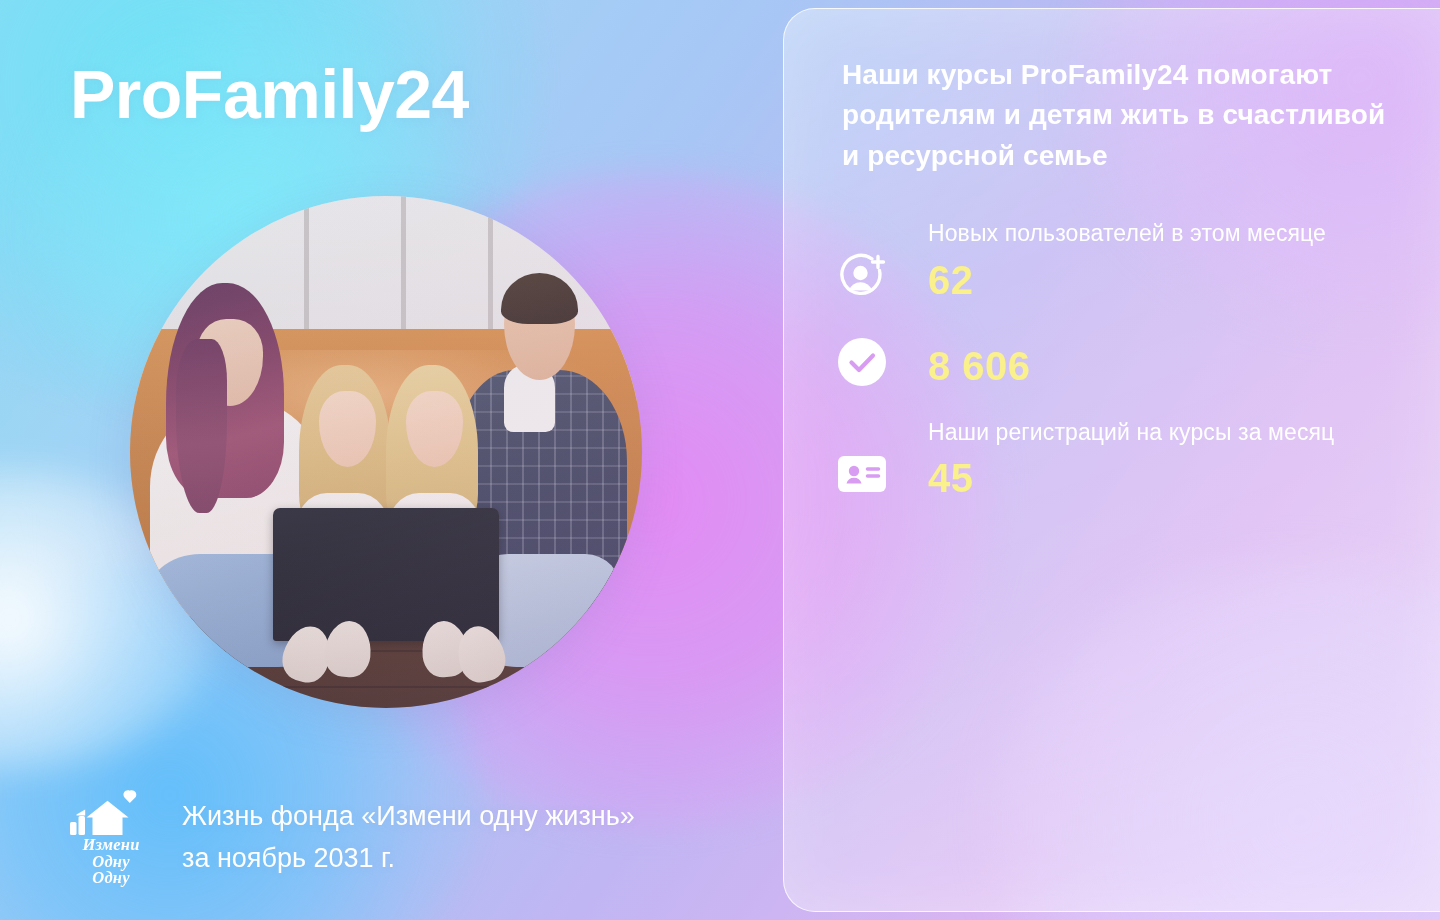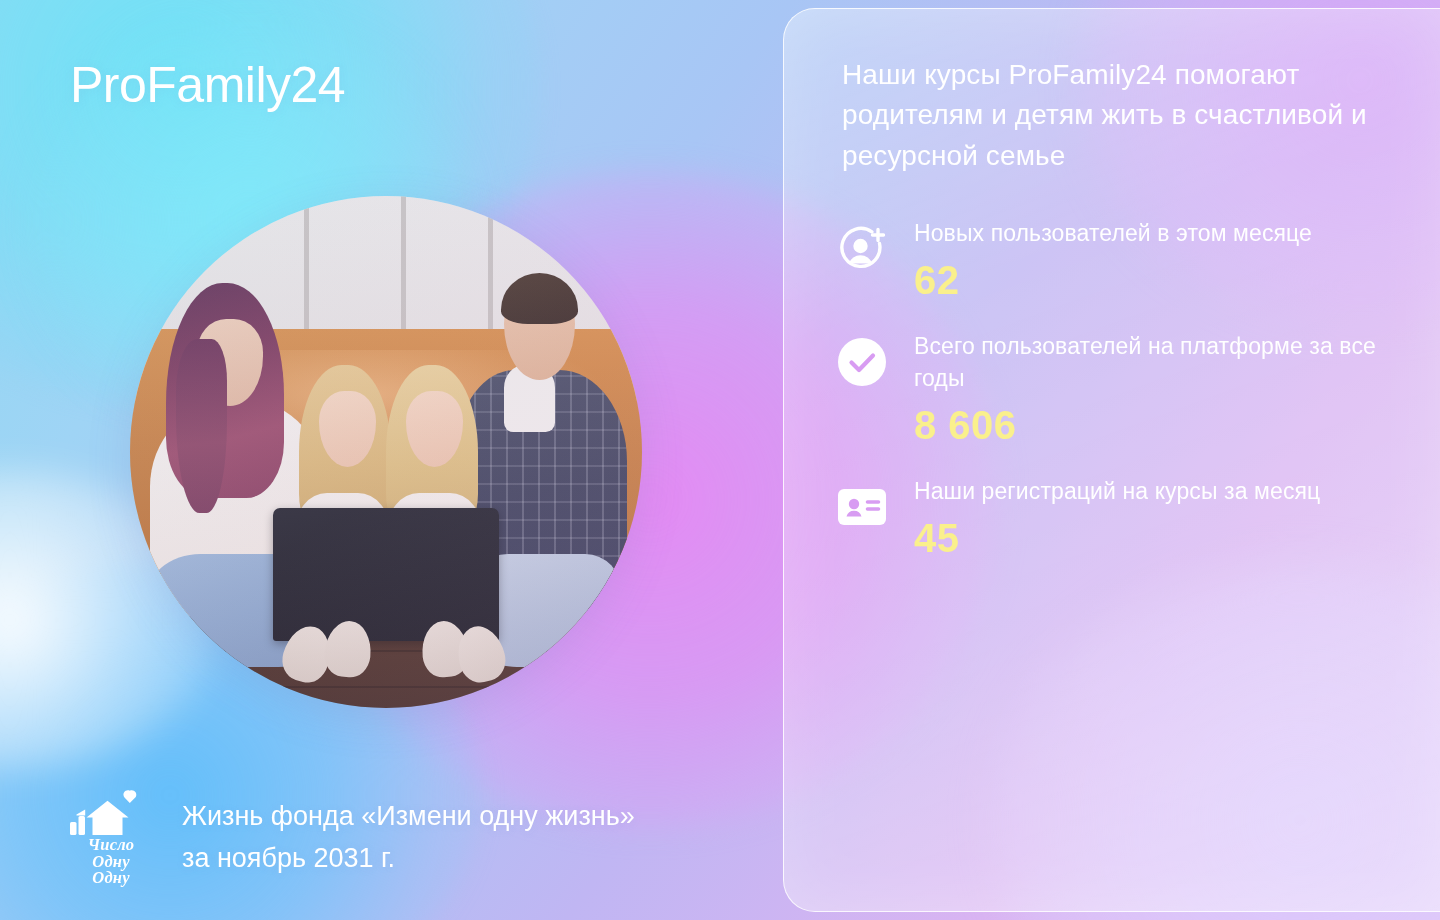--- a/index.html
+++ b/index.html
@@ -65,22 +65,22 @@
     left: 1080px; top: -160px;
     width: 560px; height: 480px;
     background: radial-gradient(circle at 50% 50%, rgba(214,164,248,0.85) 0%, rgba(216,172,248,0.45) 50%, rgba(218,182,248,0) 100%);
     filter: blur(20px);
   }
 
   
   .brand {
     position: absolute;
     left: 70px; top: 60px;
-    font-size: 50px;
-    font-weight: 400;
+    font-size: 68px;
+    font-weight: 700;
     color: #ffffff;
     letter-spacing: -0.5px;
     line-height: 1;
     text-shadow: 0 1px 10px rgba(120,170,220,0.18);
   }
 
   
   .photo {
     position: absolute;
     left: 130px; top: 196px;
@@ -263,34 +263,34 @@
     box-shadow: inset 0 0 60px rgba(255,255,255,0.20);
     overflow: hidden;
   }
 
   .panel-heading {
     position: absolute;
     left: 58px; top: 46px;
     width: 560px;
     color: #ffffff;
     font-size: 28px;
-    font-weight: 400;
+    font-weight: 700;
     line-height: 1.44;
     letter-spacing: 0.1px;
   }
 
   .stats {
     position: absolute;
     left: 52px; top: 208px;
     width: 580px;
   }
   .stat-row {
     display: flex;
-    align-items: flex-start;
-    gap: 26px;
+    align-items: flex-end;
+    gap: 40px;
     margin-bottom: 28px;
   }
   .stat-icon {
     flex: 0 0 auto;
     width: 52px; height: 52px;
     margin-top: 6px;
   }
   .stat-body { flex: 1 1 auto; min-width: 0; }
   .stat-label {
     color: #ffffff;
@@ -369,21 +369,21 @@
     <div class="fund-logo">
       <svg class="fund-mark" width="86" height="46" viewBox="0 0 86 46">
         <path fill="#ffffff" d="M63.6 2.2c-2.0-2.6-5.9-2.6-7.6 0.2-1.0 1.7-0.7 3.9 0.7 5.4l5.1 5.3 5.2-5.3c1.5-1.5 1.7-3.8 0.6-5.5-1.7-2.7-5.6-2.7-7.6-0.2 0 0 1.8 0.1 1.8 0.1z"></path>
         <path fill="#ffffff" d="M39.5 10.8 L18.5 27.5 L24.5 27.5 L24.5 45 L54.5 45 L54.5 27.5 L60.5 27.5 Z"></path>
         <rect fill="#ffffff" x="2" y="32" width="6.5" height="13" rx="1.6"></rect>
         <rect fill="#ffffff" x="10.5" y="26" width="6.5" height="19" rx="1.6"></rect>
         <path fill="#ffffff" d="M9.5 22 L17.5 22 L17.5 26.5 L9.5 26.5 Z" opacity="0"></path>
         <path fill="#ffffff" d="M8.5 24.5 L17.2 19.5 L17.2 25.5 L8.5 25.5 Z"></path>
       </svg>
       <div class="fund-words">
-        <div>Число</div>
+        <div>Измени</div>
         <div>Одну</div>
         <div>Одну</div>
       </div>
     </div>
     <div class="footer-caption">
       <div>Жизнь фонда «Измени одну жизнь»</div>
       <div>за ноябрь 2031 г.</div>
     </div>
   </div>
 
@@ -408,21 +408,20 @@
       </div>
 
       <div class="stat-row">
         <div class="stat-icon">
           <svg width="52" height="52" viewBox="0 0 52 52">
             <circle cx="26" cy="26" r="24" fill="#ffffff"></circle>
             <path d="M15.5 26.5l7.5 7.5 14-14.5" fill="none" stroke="#d89cf2" stroke-width="4.2" stroke-linecap="round" stroke-linejoin="round"></path>
           </svg>
         </div>
         <div class="stat-body">
-          <div class="stat-label">Всего пользователей на платформе за все годы</div>
           <div class="stat-value">8 606</div>
         </div>
       </div>
 
       <div class="stat-row">
         <div class="stat-icon">
           <svg width="52" height="52" viewBox="0 0 52 52">
             <rect x="2" y="8" width="48" height="36" rx="6" fill="#ffffff"></rect>
             <circle cx="18" cy="23" r="5.2" fill="#d89cf2"></circle>
             <path d="M10.5 35.5a7.8 7.8 0 0 1 15 0z" fill="#d89cf2"></path>

